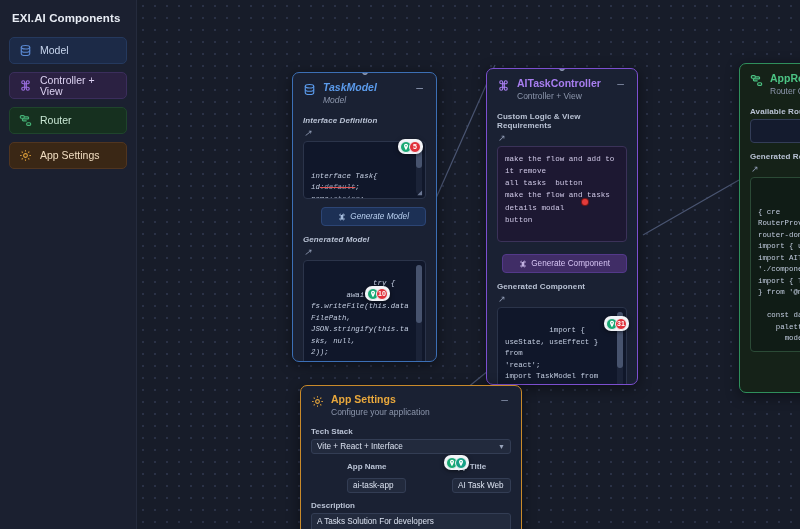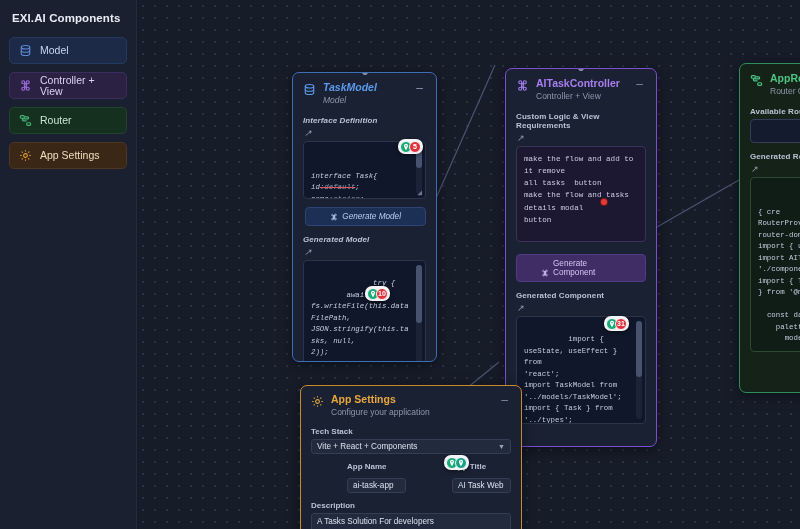--- a/index.html
+++ b/index.html
@@ -99,21 +99,21 @@
   .strike { text-decoration: line-through; text-decoration-color: #e05555; color: #8d97ad; }
   .scrollbar {
     position: absolute; top: 4px; right: 3px; bottom: 4px; width: 6px;
     background: #1b2338; border-radius: 3px; cursor: pointer;
   }
   .scrollbar i { position: absolute; left: 0; width: 6px; background: #47536e; border-radius: 3px; display: block; }
   .grip { position:absolute; right:3px; bottom:2px; color:#6b7794; font-size:8px; line-height:6px; }
 
   .btn {
     display: inline-flex; align-items: flex-end; gap: 4px;
-    font-size: 8.2px; border-radius: 4px; padding: 4px 24px;
+    font-size: 8.2px; border-radius: 4px; padding: 4px 16px;
     cursor: pointer; border: 1px solid transparent;
   }
   .btn-model { background: #1c3055; color: #b9d0f0; border-color: #2c4575; }
   .btn-ctrl  { background: #402d66; color: #d6c5f4; border-color: #53398a; }
   .btn-row { display: flex; justify-content: flex-end; margin-top: 8px; }
 
   textarea.req {
     width: 100%; height: 96px; resize: none;
     background: #1d1832; border: 1px solid #3b3259; border-radius: 4px;
     color: #cfc8e6; font-family: "Liberation Mono", monospace;
@@ -279,21 +279,21 @@
   }
 }
 
 export default TaskModel;</span>
           <div class="scrollbar"><i style="top:0; height:58px;"></i></div>
           
         </div>
       </div>
     </div>
 
-    <div class="node n-ctrl" style="left:368px; top:68px; width:152px; height:379px;">
+    <div class="node n-ctrl" style="left:349px; top:68px; width:152px; height:317px;">
       <div class="port port-t" style="left:72px; top:-4px;"></div>
       <div class="node-inner">
         <div class="node-head">
           <span class="ic head-ic" style="color:#a87ef0">
             <svg viewBox="0 0 16 16" fill="none" stroke="currentColor" stroke-width="1.4">
               <path d="M5.2 2.2A1.8 1.8 0 1 0 5.2 5.8h5.6a1.8 1.8 0 1 0 0-3.6 1.8 1.8 0 0 0-1.8 1.8v8a1.8 1.8 0 1 0 1.8-1.8H5.2a1.8 1.8 0 1 0 1.8 1.8v-8a1.8 1.8 0 0 0-1.8-1.8z"></path>
             </svg>
           </span>
           <div class="head-txt">
             <div class="node-title t-ctrl">AITaskController</div>
@@ -398,21 +398,21 @@
           </span>
           <div class="head-txt">
             <div class="node-title t-settings">App Settings</div>
             <div class="node-sub">Configure your application</div>
           </div>
           <div class="collapse">–</div>
         </div>
 
         <div class="form-label">Tech Stack</div>
         <div class="sel">
-          <span>Vite + React + Components</span>
+          <span>Vite + React + Interface</span>
           <span class="chev">▼</span>
         </div>
 
         <div class="two-col">
           <div>
             <div class="form-label">App Name</div>
             <input class="inp" value="ai-task-app" style="">
           </div>
           <div>
             <div class="form-label">App Title</div>

